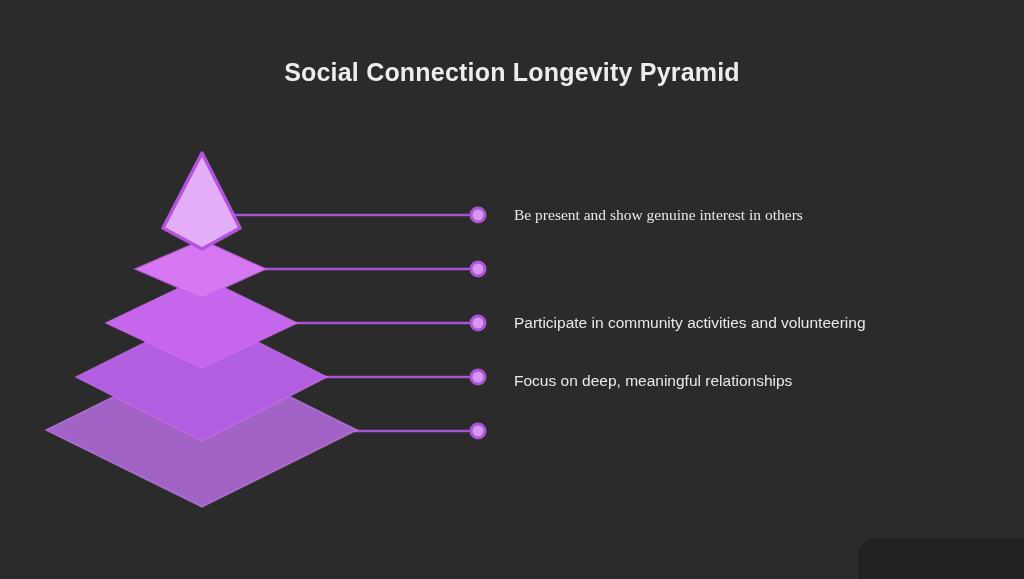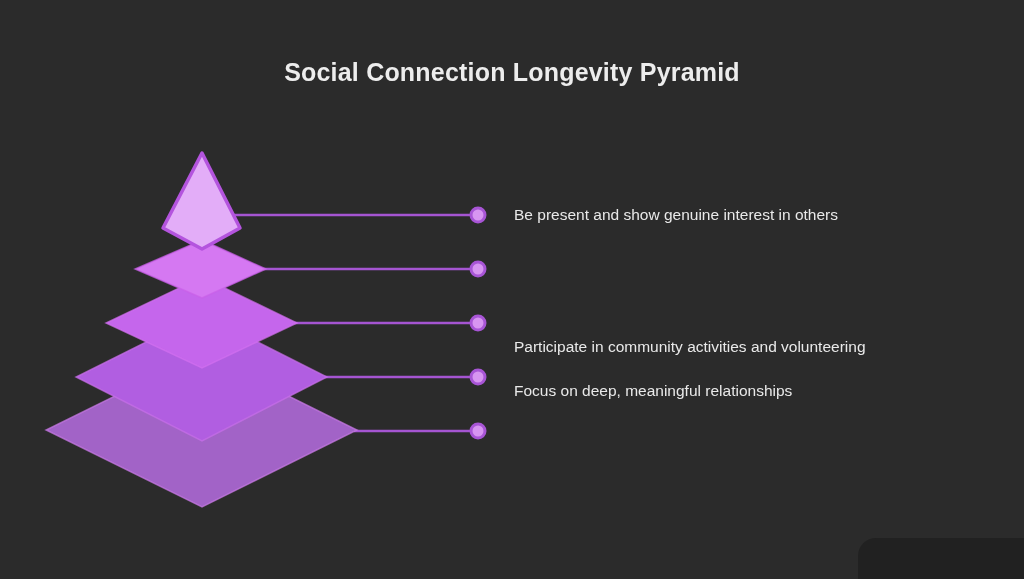--- a/index.html
+++ b/index.html
@@ -34,24 +34,24 @@
   }
   .level-label {
     position: absolute;
     left: 514px;
     height: 20px;
     line-height: 20px;
     font-size: 15.5px;
     color: #e9e9e9;
     white-space: nowrap;
   }
-  .lbl-1 { top: 205px; }
+  .lbl-1 { top: 205px; font-family: Liberation Serif, serif; }
   .lbl-2 { top: 259px; }
-  .lbl-3 { top: 313px; margin-top: 24px; }
-  .lbl-4 { top: 381px; text-align: right; }
+  .lbl-3 { top: 313px; }
+  .lbl-4 { top: 371px; text-align: right; }
   .lbl-5 { top: 421px; }
   .watermark {
     position: absolute;
     left: 858px;
     top: 538px;
     width: 190px;
     height: 60px;
     border-radius: 18px;
     background: #212121;
   }

